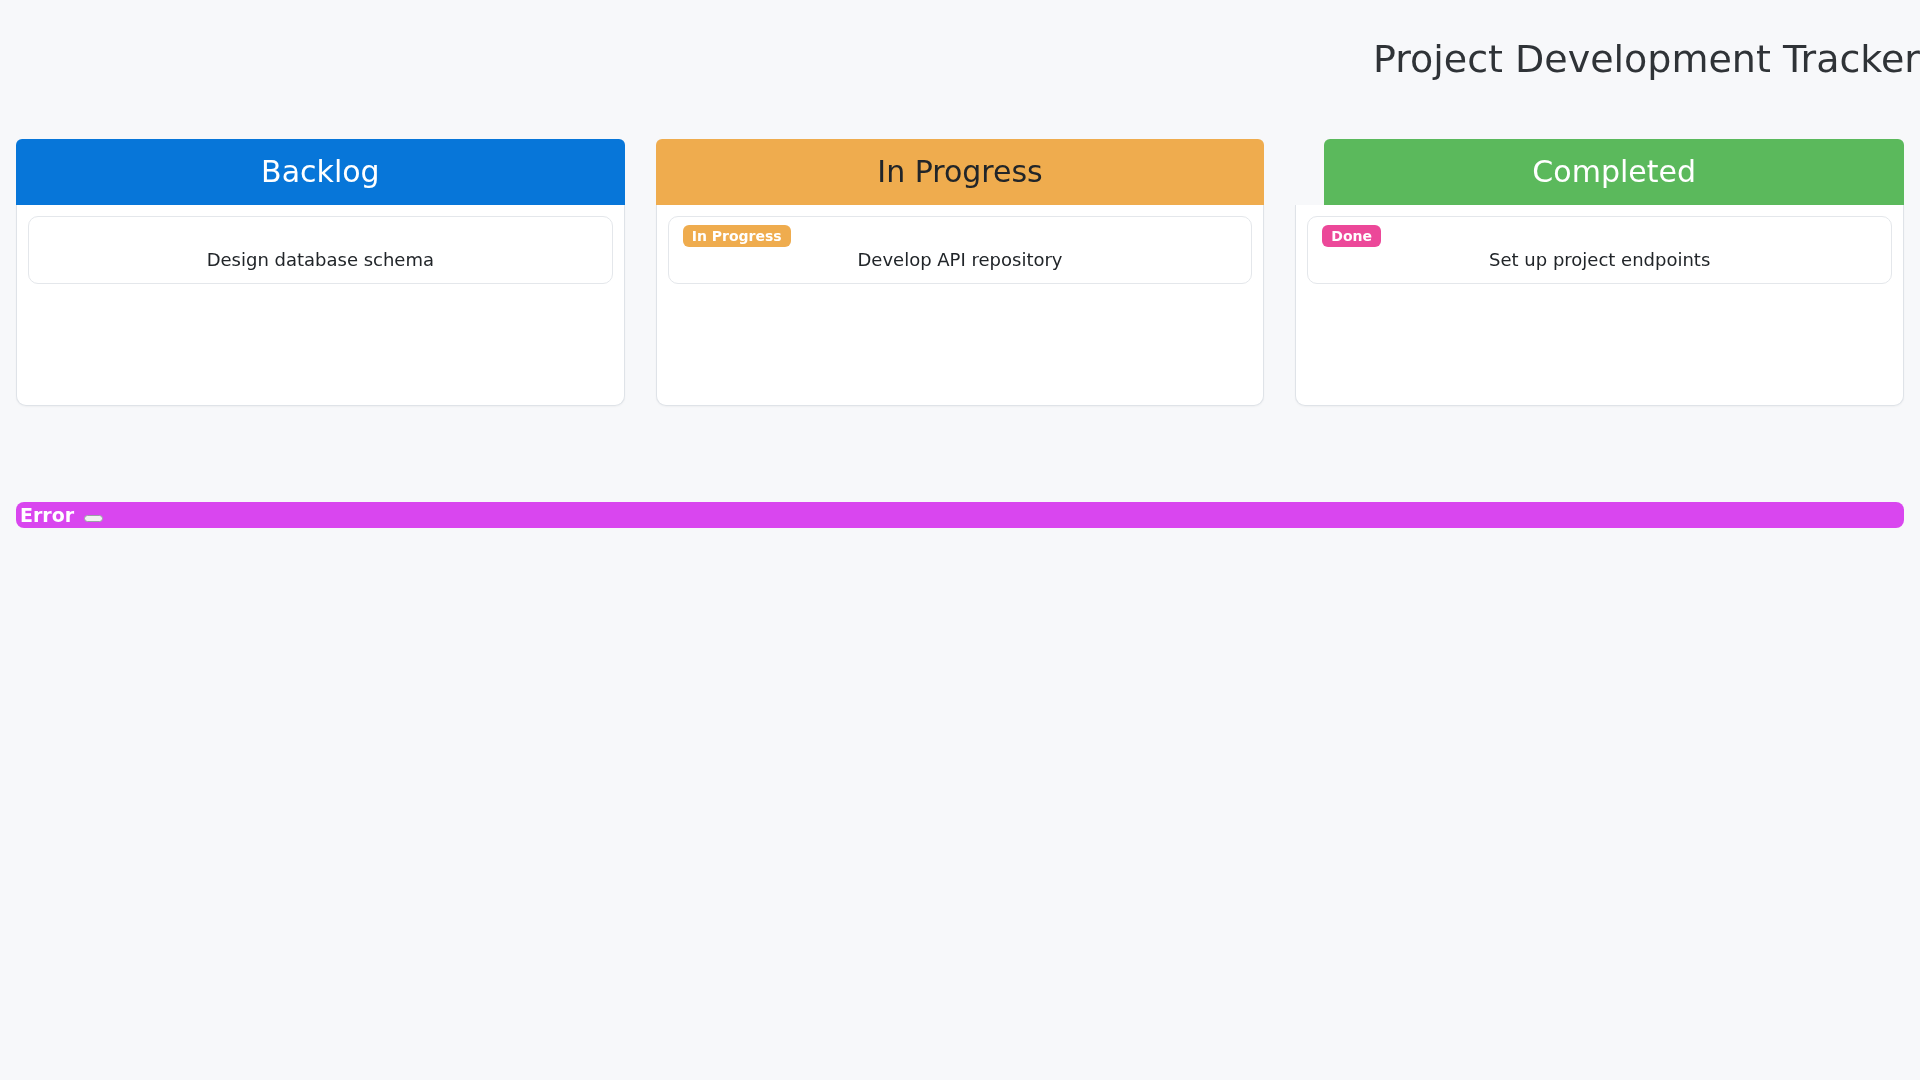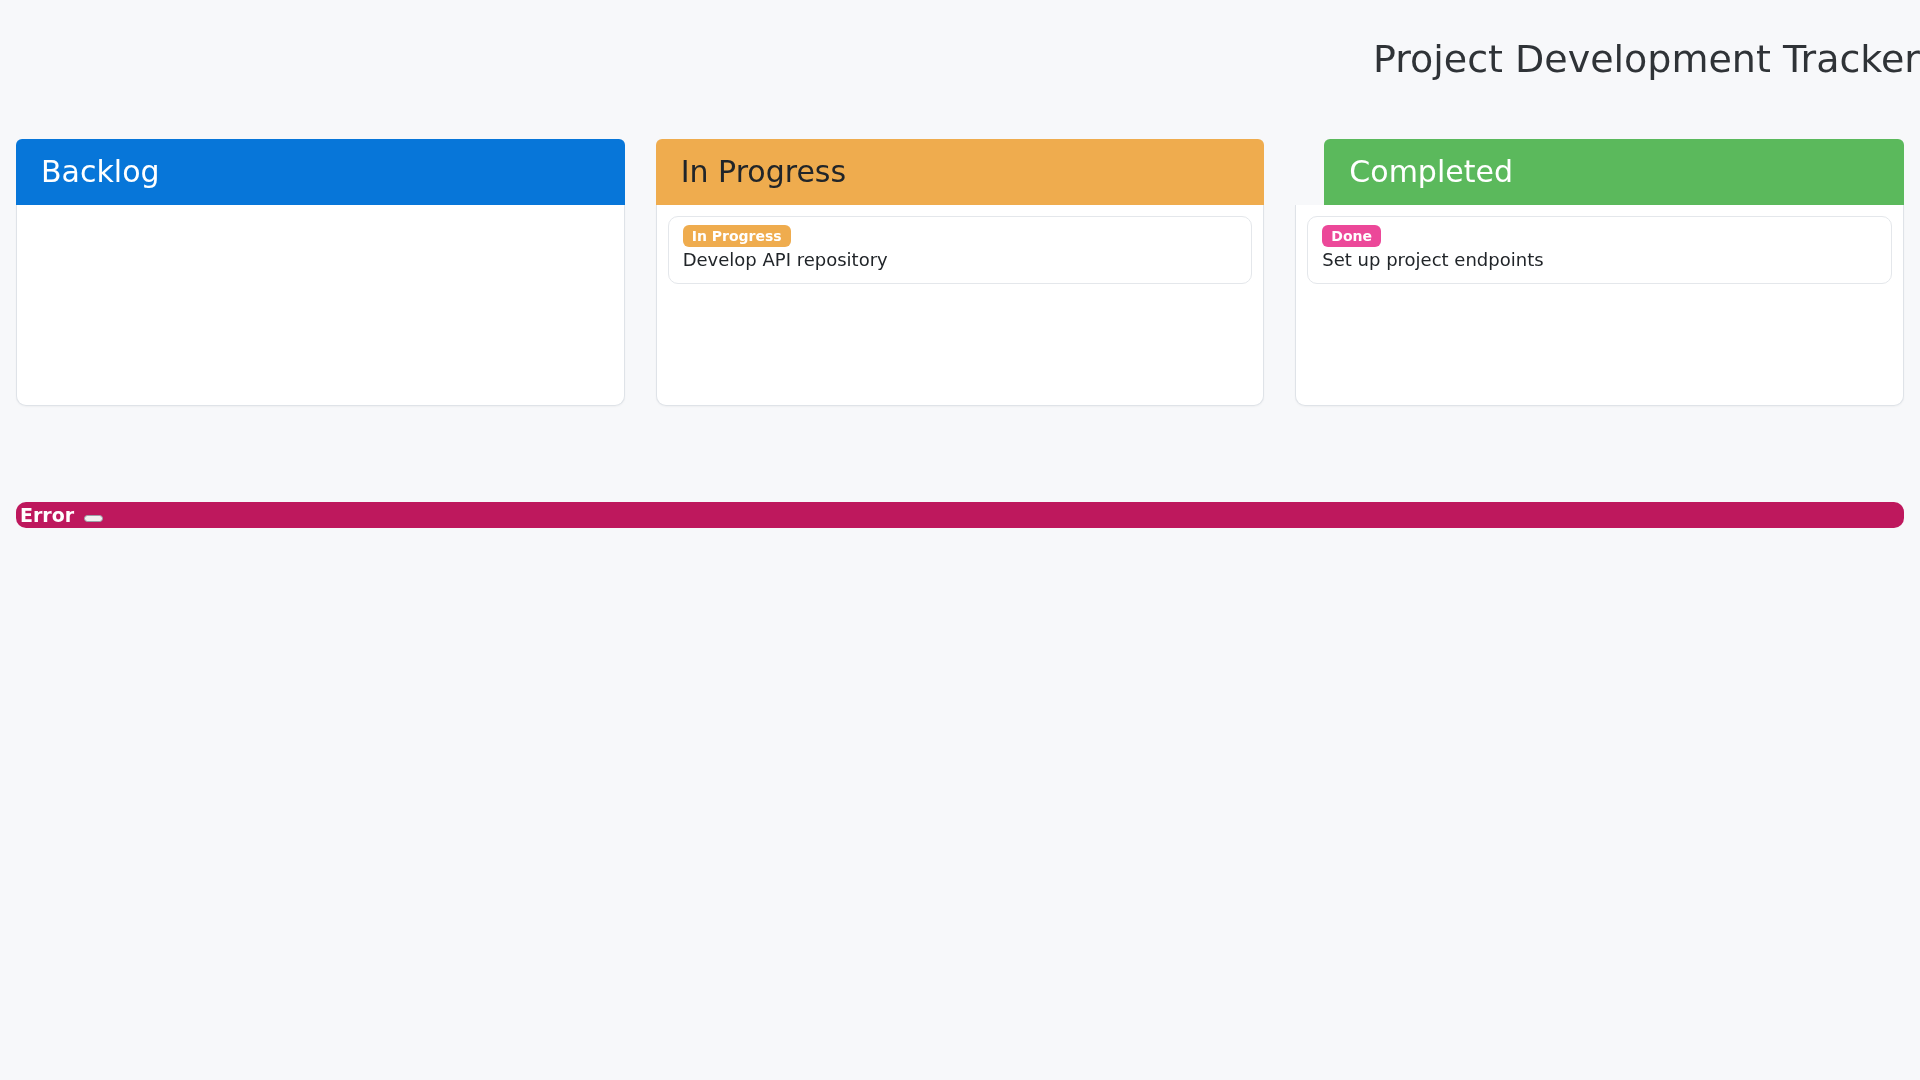--- a/index.html
+++ b/index.html
@@ -19,20 +19,21 @@
     font-size: 38px;
     font-weight: 400;
     color: #2f3337;
     line-height: 1.25;
   }
 
   .board {
     display: flex;
     gap: 31px;
     margin: 55px 16px 0 16px;
+    text-align: center;
   }
 
   .column {
     flex: 1 1 0;
     min-width: 0;
   }
 
   .col-header {
     font-size: 30px;
     font-weight: 400;
@@ -113,20 +114,26 @@
 </head>
 <body>
 
 <h1 class="page-title">Project Development Tracker</h1>
 
 <main class="board">
 
   <section class="column">
     <header class="col-header" style="background: rgb(7, 118, 217); color: rgb(255, 255, 255);">Backlog</header>
     <div class="col-body">
+      <article class="card">
+        <div class="badge-row">
+          <span class="badge"></span>
+        </div>
+        <div class="card-title">Design database schema</div>
+      </article>
     </div>
   </section>
 
   <section class="column">
     <header class="col-header" style="background: rgb(239, 172, 78); color: rgb(33, 37, 41);">In Progress</header>
     <div class="col-body">
       <article class="card">
         <div class="badge-row">
           <span class="badge" style="background: rgb(239, 172, 78); color: rgb(255, 255, 255);">In Progress</span>
         </div>
@@ -142,16 +149,16 @@
         <div class="badge-row">
           <span class="badge" style="background: #ec4899; color: rgb(255, 255, 255);">Done</span>
         </div>
         <div class="card-title">Set up project endpoints</div>
       </article>
     </div>
   </section>
 
 </main>
 
-<div class="error-bar" style="background: #be185d; border-radius: 10px;">
+<div class="error-bar" style="background: #d946ef;">
   <span class="error-label" style="color: rgb(255, 255, 255);">Error</span>
   <span class="error-pill"></span>
 </div>
 
 </body></html>

